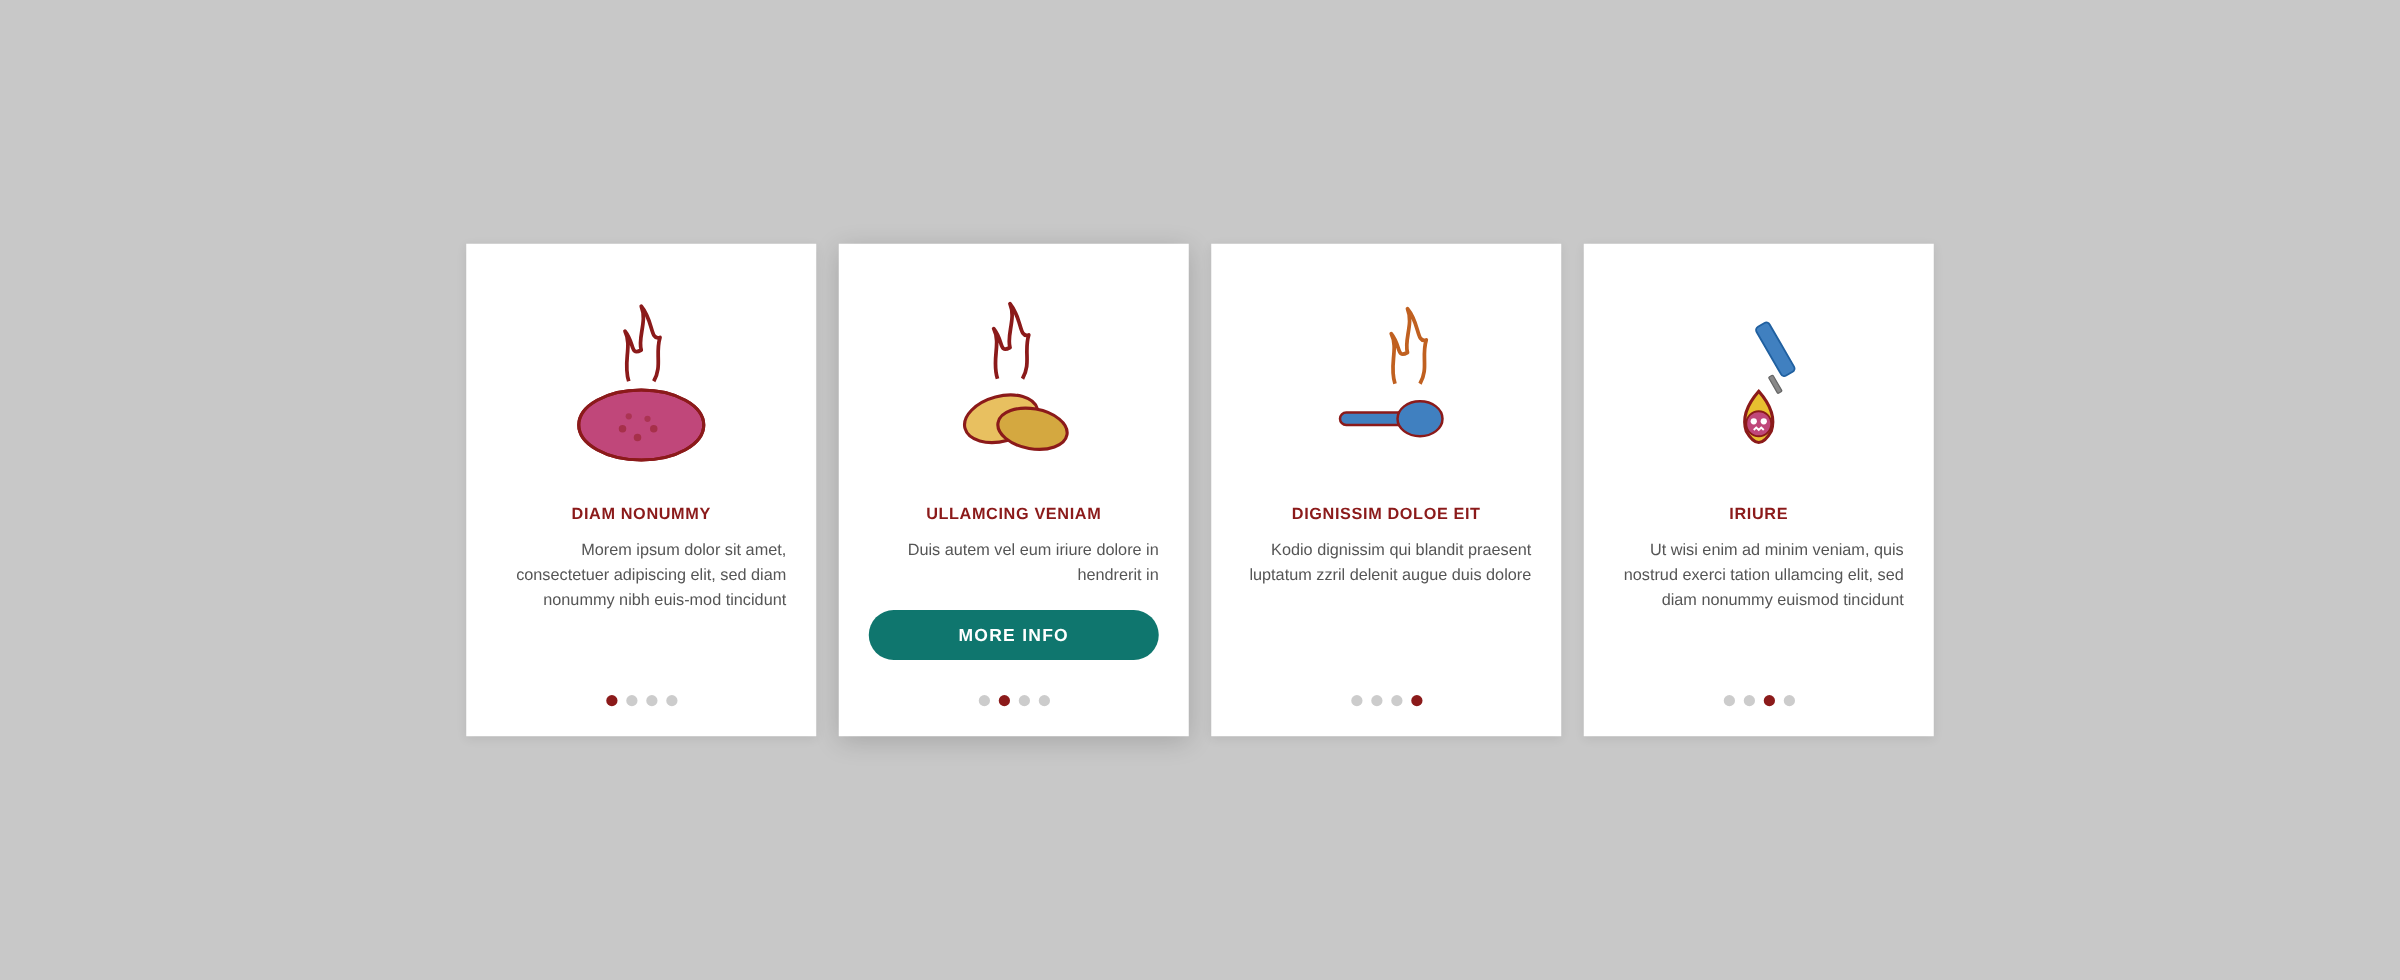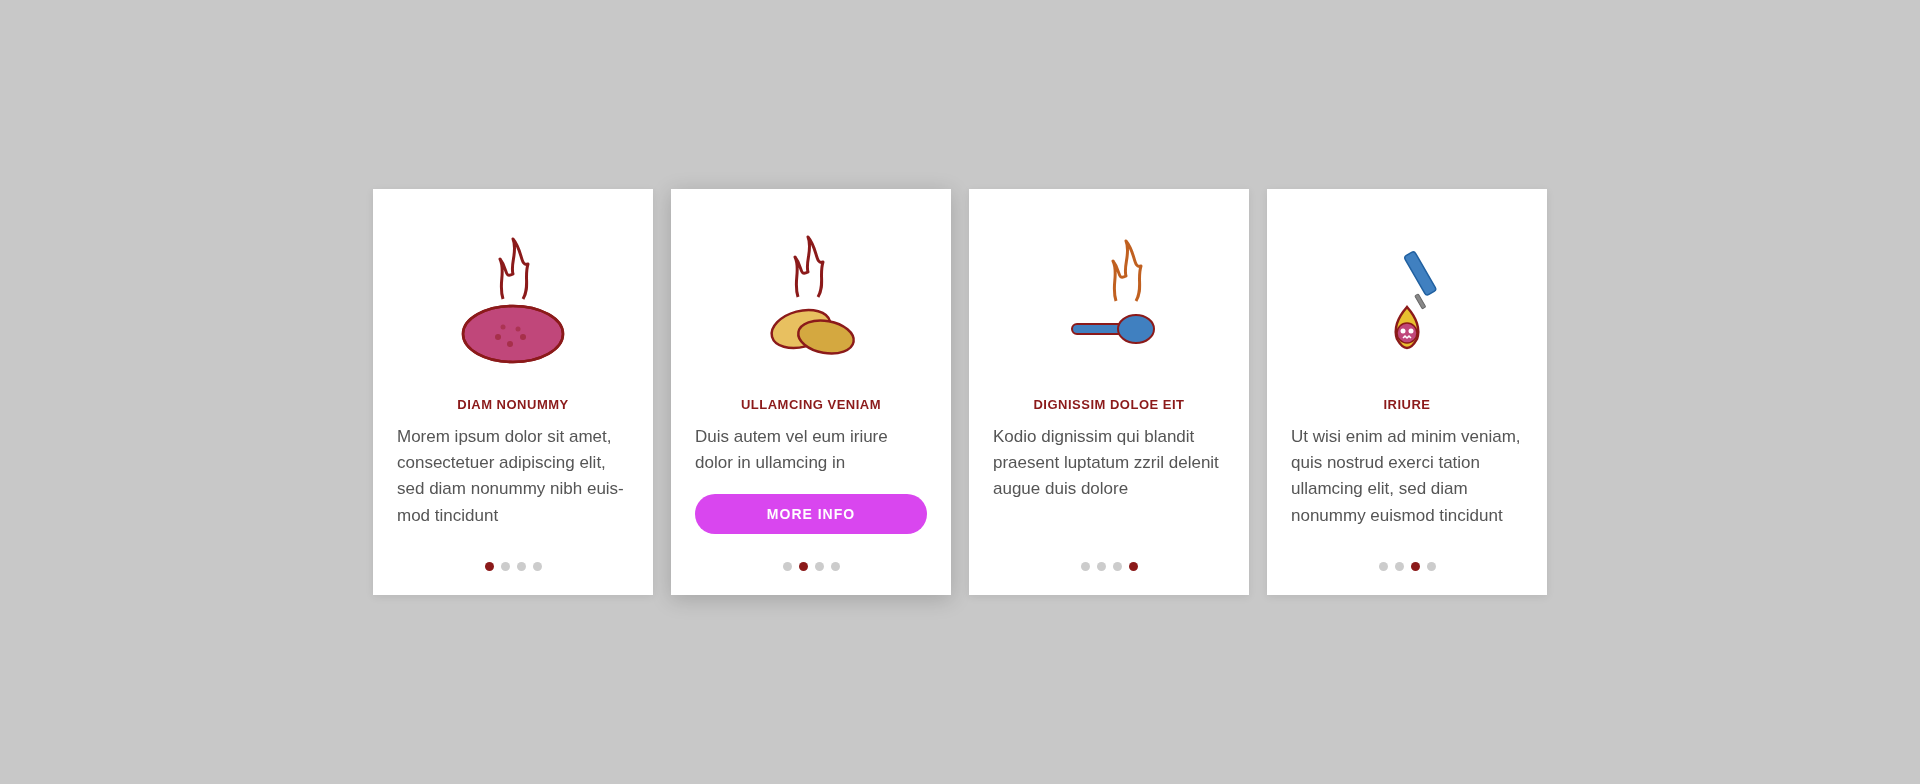--- a/index.html
+++ b/index.html
@@ -46,28 +46,28 @@
     .card-title {
       font-size: 13px;
       font-weight: 900;
       color: #8b1a1a;
       text-transform: uppercase;
       text-align: center;
       margin-bottom: 12px;
       letter-spacing: 0.5px;
     }
     .card-text {
-      font-size: 17px;
+      font-size: 13px;
       color: #555;
-      text-align: left;
+      text-align: right;
       line-height: 1.55;
       flex: 1;
     }
     .more-info-btn {
-      background: #d946ef;
+      background: #0f766e;
       color: #fff;
       border: none;
       border-radius: 30px;
       padding: 12px 36px;
       font-size: 14px;
       font-weight: 700;
       text-transform: uppercase;
       cursor: pointer;
       margin: 18px 0 14px 0;
       letter-spacing: 1px;
@@ -128,21 +128,21 @@
       <svg viewBox="0 0 130 140" xmlns="http://www.w3.org/2000/svg">
 
         <path d="M52 68 C47 53 55 40 49 28 C57 38 53 48 62 43 C59 33 67 20 62 8 C72 20 69 36 77 33 C73 46 79 56 72 68" fill="none" stroke="#8b1a1a" stroke-width="3" stroke-linejoin="round"></path>
 
         <ellipse cx="55" cy="100" rx="30" ry="18" fill="#e8c060" stroke="#8b1a1a" stroke-width="2.5" transform="rotate(-15, 55, 100)"></ellipse>
 
         <ellipse cx="80" cy="108" rx="28" ry="16" fill="#d4a840" stroke="#8b1a1a" stroke-width="2.5" transform="rotate(10, 80, 108)"></ellipse>
       </svg>
     </div>
     <div class="card-title">ULLAMCING VENIAM</div>
-    <div class="card-text">Duis autem vel eum iriure dolor in ullamcing in</div>
+    <div class="card-text">Duis autem vel eum iriure dolore in hendrerit in</div>
     <button class="more-info-btn">MORE INFO</button>
     <div class="dots">
       <div class="dot"></div>
       <div class="dot active"></div>
       <div class="dot"></div>
       <div class="dot"></div>
     </div>
   </div>
 
   <div class="card">

